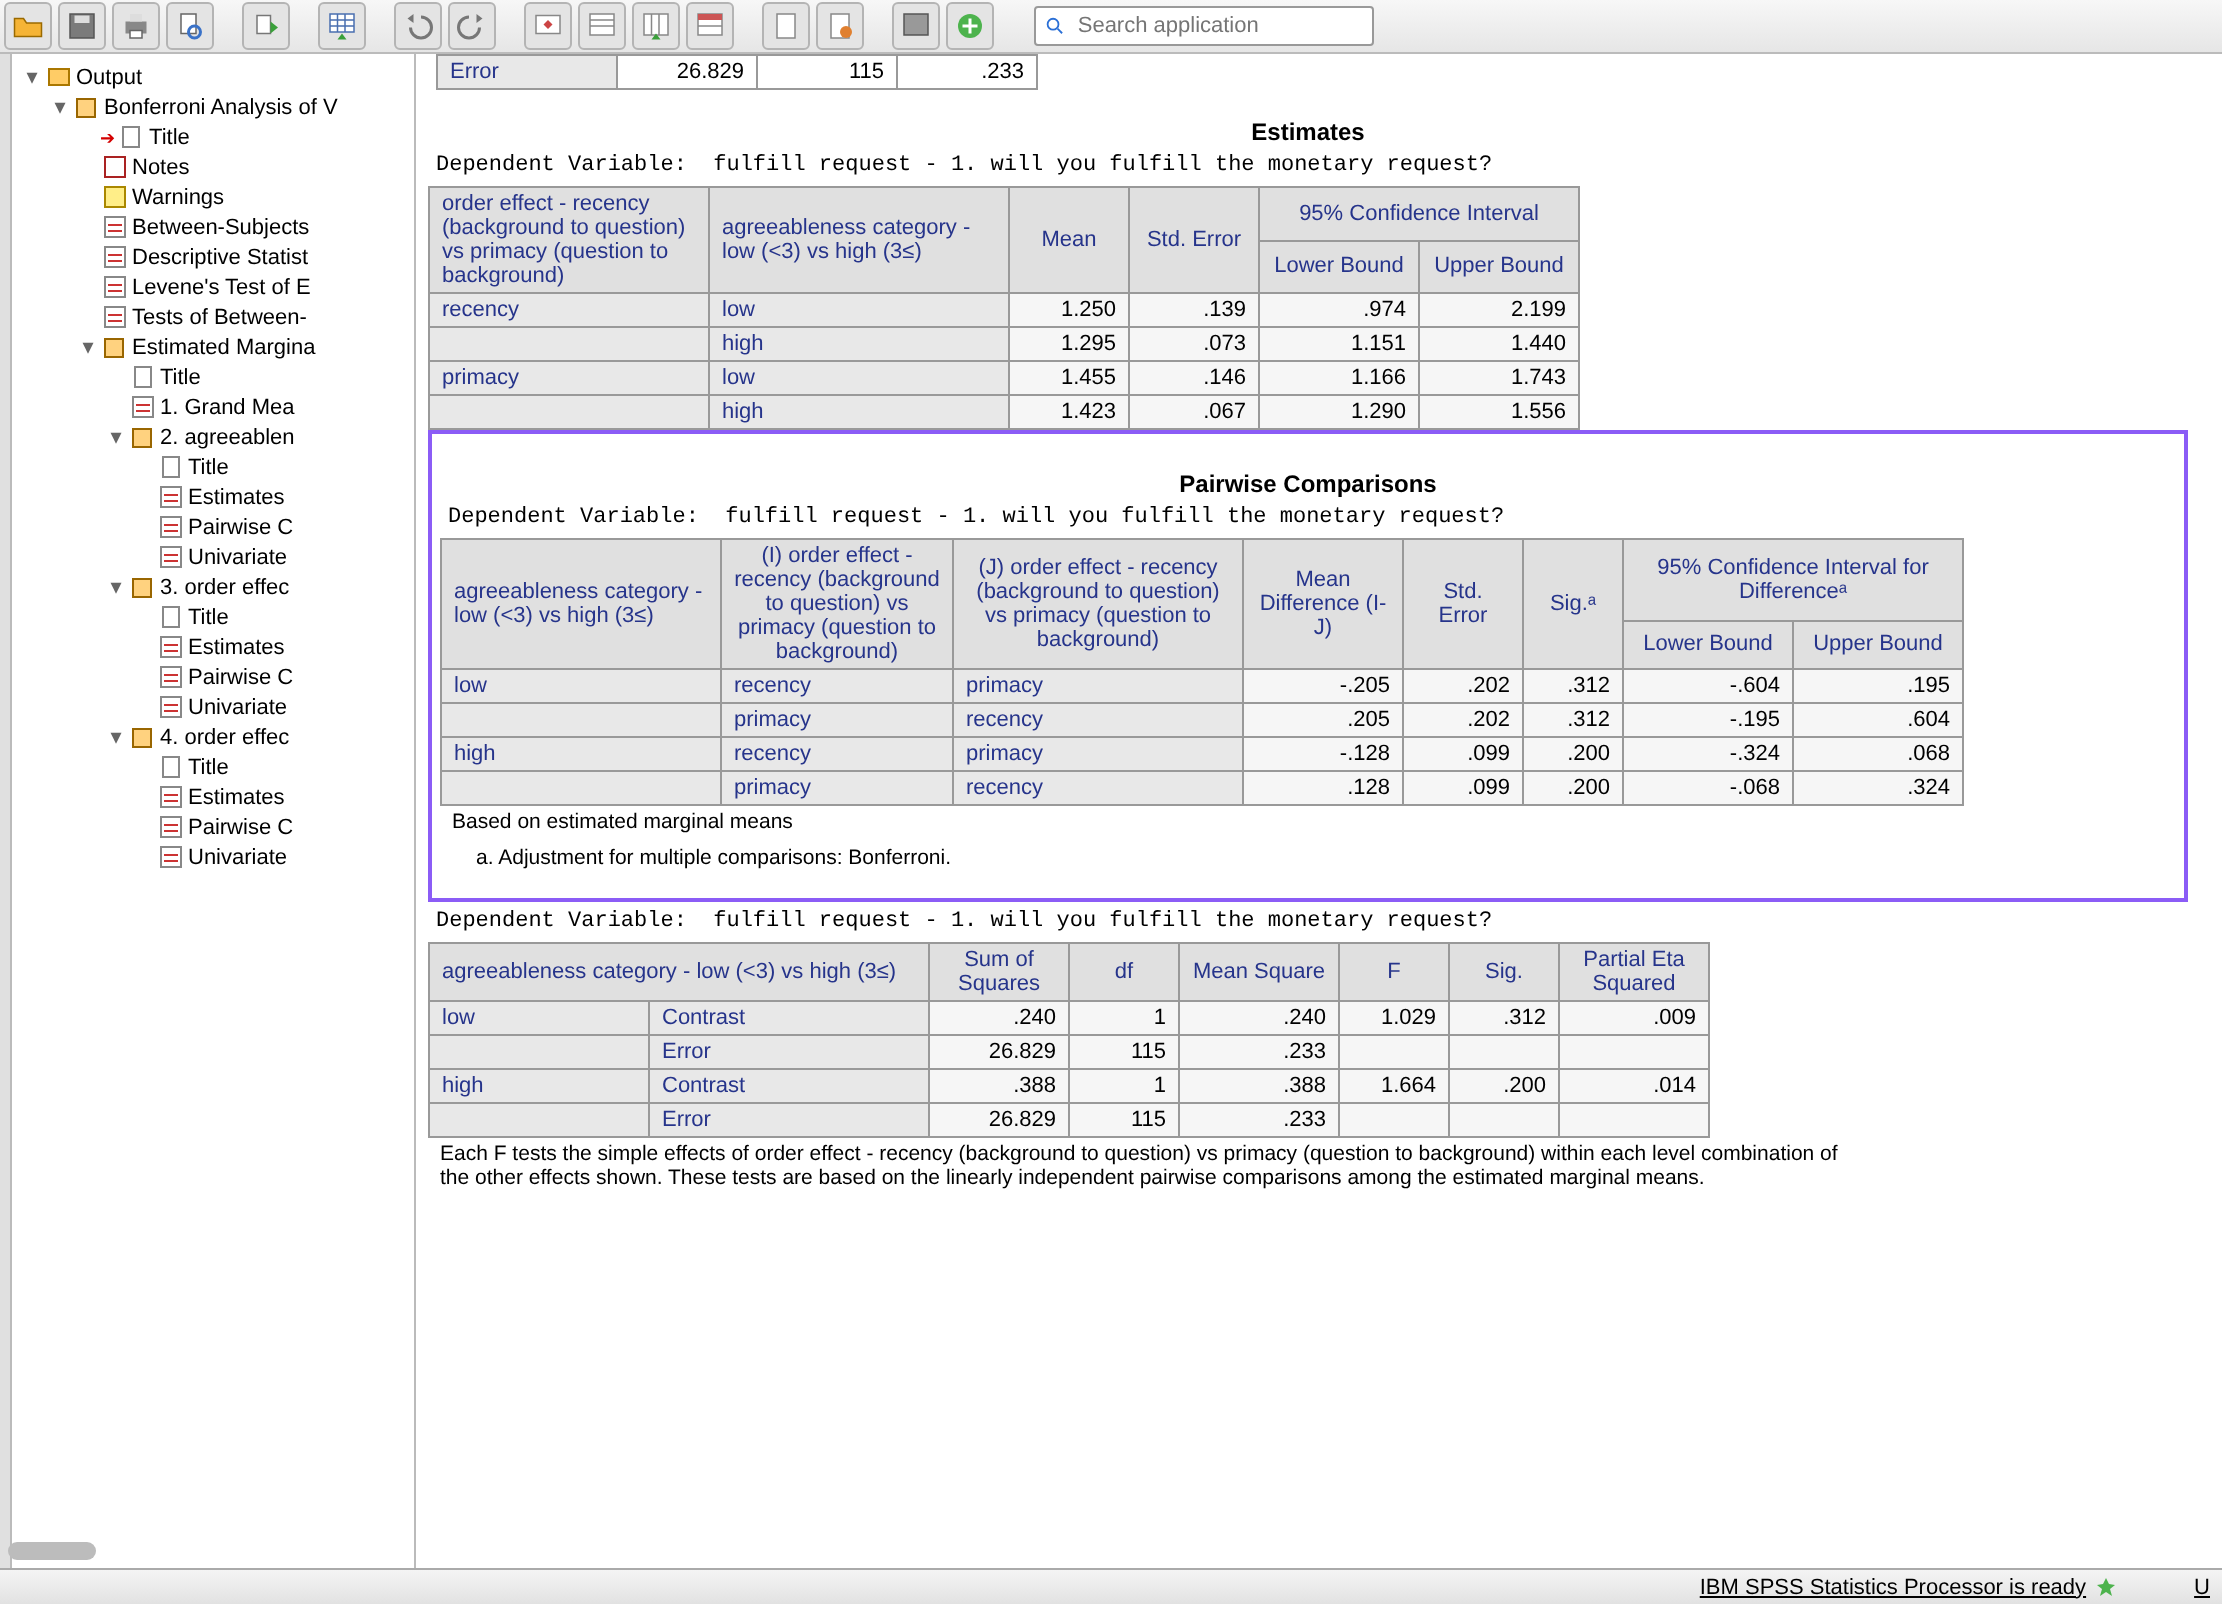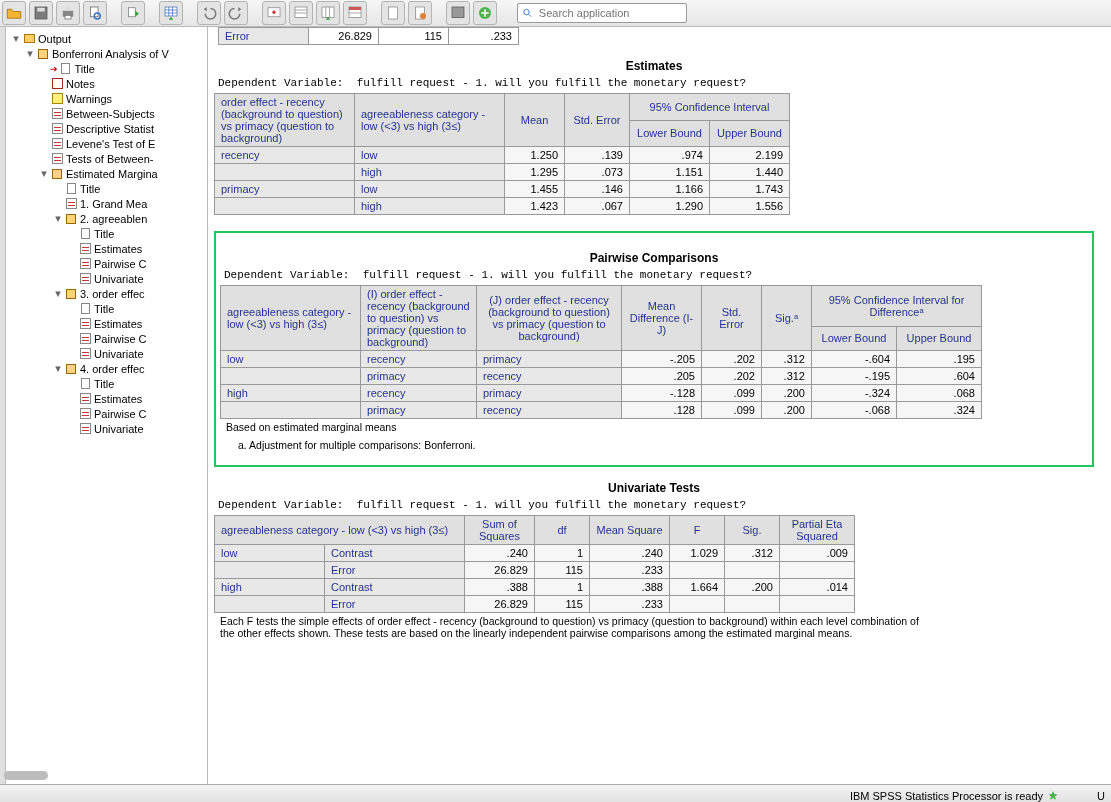--- a/index.html
+++ b/index.html
@@ -45,24 +45,24 @@
 
   table.sp { border-collapse:collapse; font-size:11px; }
   table.sp th, table.sp td { border:1px solid #999; padding:2px 6px; }
   table.sp th { background:#e0e0e0; color:#26348b; font-weight:normal; text-align:center; }
   table.sp td { background:#f6f6f6; }
   table.sp td.num { text-align:right; }
   table.sp td.lab { color:#26348b; background:#e8e8e8; }
   table.frag td, table.frag th { background:#fff; }
   .footnote { font-size:10.5px; margin:2px 0 6px 6px; }
 
-  .boxed { border:2px solid #22c55e; padding:4px 4px 8px 4px; margin-top:16px;}
+  .boxed { border:2px solid #8b5cf6; padding:4px 4px 8px 4px; }
 
   
-  .status { position:absolute; bottom:0; left:0; right:0; height:18px; background:linear-gradient(#f4f4f4,#e2e2e2); border-top:1px solid #aaa; display:flex; align-items:flex-end; justify-content:flex-end; padding:0 6px; font-size:11px; gap:4px;}
+  .status { position:absolute; bottom:0; left:0; right:0; height:18px; background:linear-gradient(#f4f4f4,#e2e2e2); border-top:1px solid #aaa; display:flex; align-items:center; justify-content:flex-end; padding:0 6px; font-size:11px; gap:4px;text-decoration:underline;}
   .status .pin { width:12px;height:12px; }
 
   .scroll-stub{ position:absolute; left:4px; bottom:22px; width:44px;height:9px; background:#bcbcbc; border-radius:5px;}
 </style>
 </head>
 <body>
 
 <div class="app">
 
   <div class="toolbar">
@@ -444,21 +444,21 @@
             </tbody>
       </table>
 
       <div class="boxed">
         <div class="tbl-title">Pairwise Comparisons</div>
         <div class="dep-var"><span>Dependent Variable:</span>&nbsp;&nbsp;<span>fulfill request - 1. will you fulfill the monetary request?</span></div>
         <table class="sp">
           <tbody>
                 <tr>
             <th rowspan="2" style="width:140px;text-align:left">agreeableness category - low (&lt;3) vs high (3≤)</th>
-            <th rowspan="2" style="width:116px;text-align:left">(I) order effect - recency (background to question) vs primacy (question to background)</th>
+            <th rowspan="2" style="width:116px;text-align:center">(I) order effect - recency (background to question) vs primacy (question to background)</th>
             <th rowspan="2" style="width:145px;text-align:center">(J) order effect - recency (background to question) vs primacy (question to background)</th>
             <th rowspan="2" style="width:80px">Mean Difference (I-J)</th>
             <th rowspan="2" style="width:60px">Std. Error</th>
             <th rowspan="2" style="width:50px">Sig.ᵃ</th>
             <th colspan="2">95% Confidence Interval for Differenceᵃ</th>
           </tr>
           <tr>
             <th style="width:85px">Lower Bound</th>
             <th style="width:85px">Upper Bound</th>
           </tr>
@@ -503,21 +503,20 @@
                   <td class="num">.200</td>
                   <td class="num">-.068</td>
                   <td class="num">.324</td>
                 </tr>
               </tbody>
         </table>
         <div class="footnote">Based on estimated marginal means</div>
         <div class="footnote" style="margin-left:18px">a. Adjustment for multiple comparisons: Bonferroni.</div>
       </div>
 
-      <div class="tbl-title">Univariate Tests</div>
       <div class="dep-var"><span>Dependent Variable:</span>&nbsp;&nbsp;<span>fulfill request - 1. will you fulfill the monetary request?</span></div>
       <table class="sp">
         <tbody>
               <tr>
           <th style="width:250px;text-align:left" colspan="2">agreeableness category - low (&lt;3) vs high (3≤)</th>
           <th style="width:70px">Sum of Squares</th>
           <th style="width:55px">df</th>
           <th style="width:80px">Mean Square</th>
           <th style="width:55px">F</th>
           <th style="width:55px">Sig.</th>

